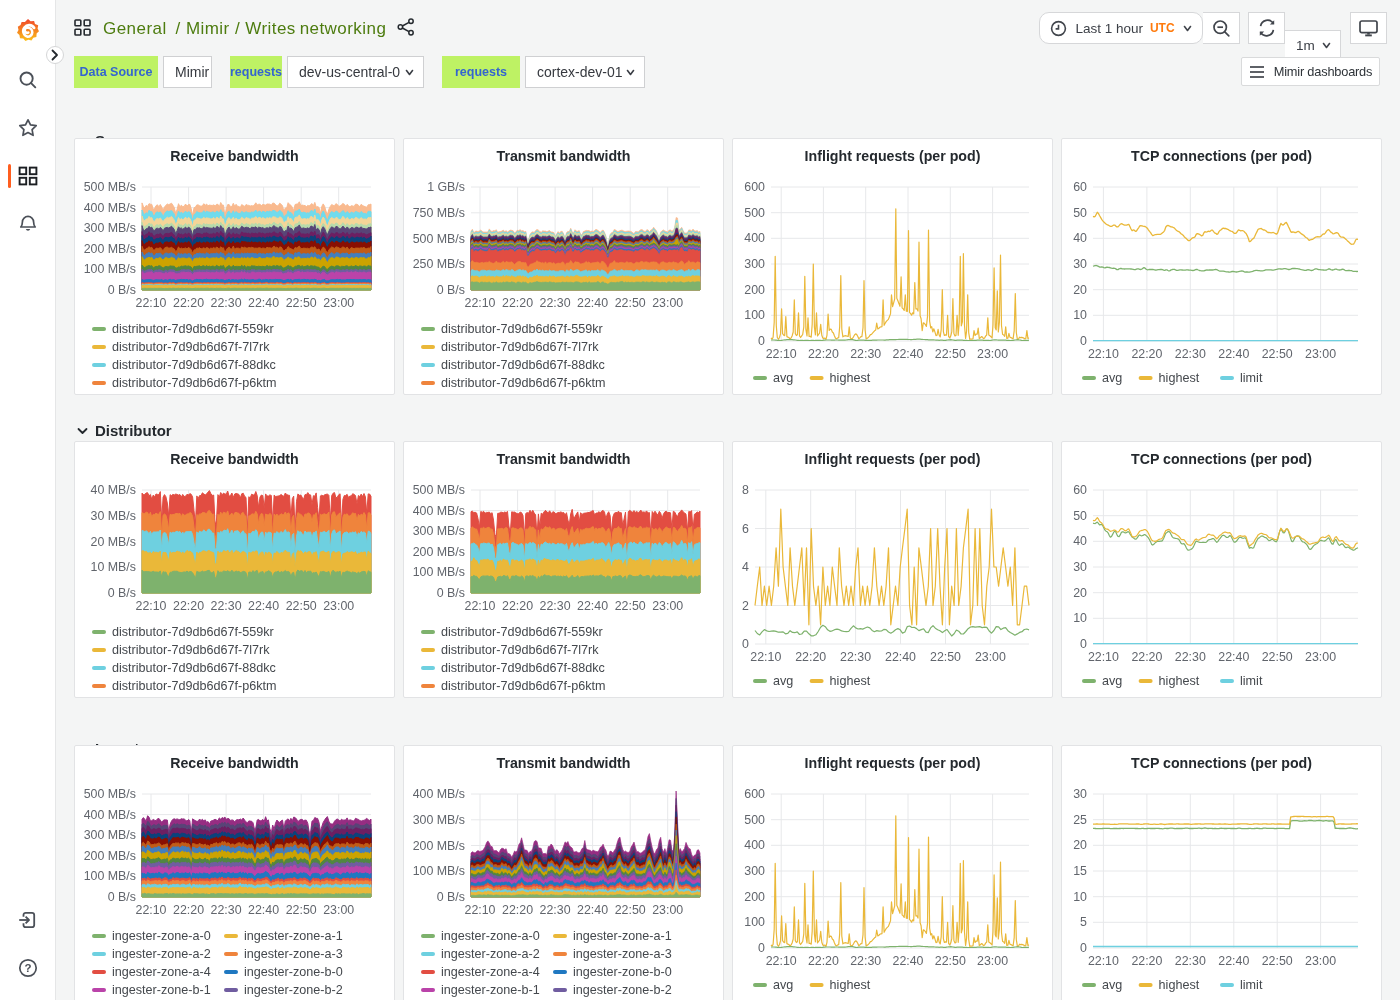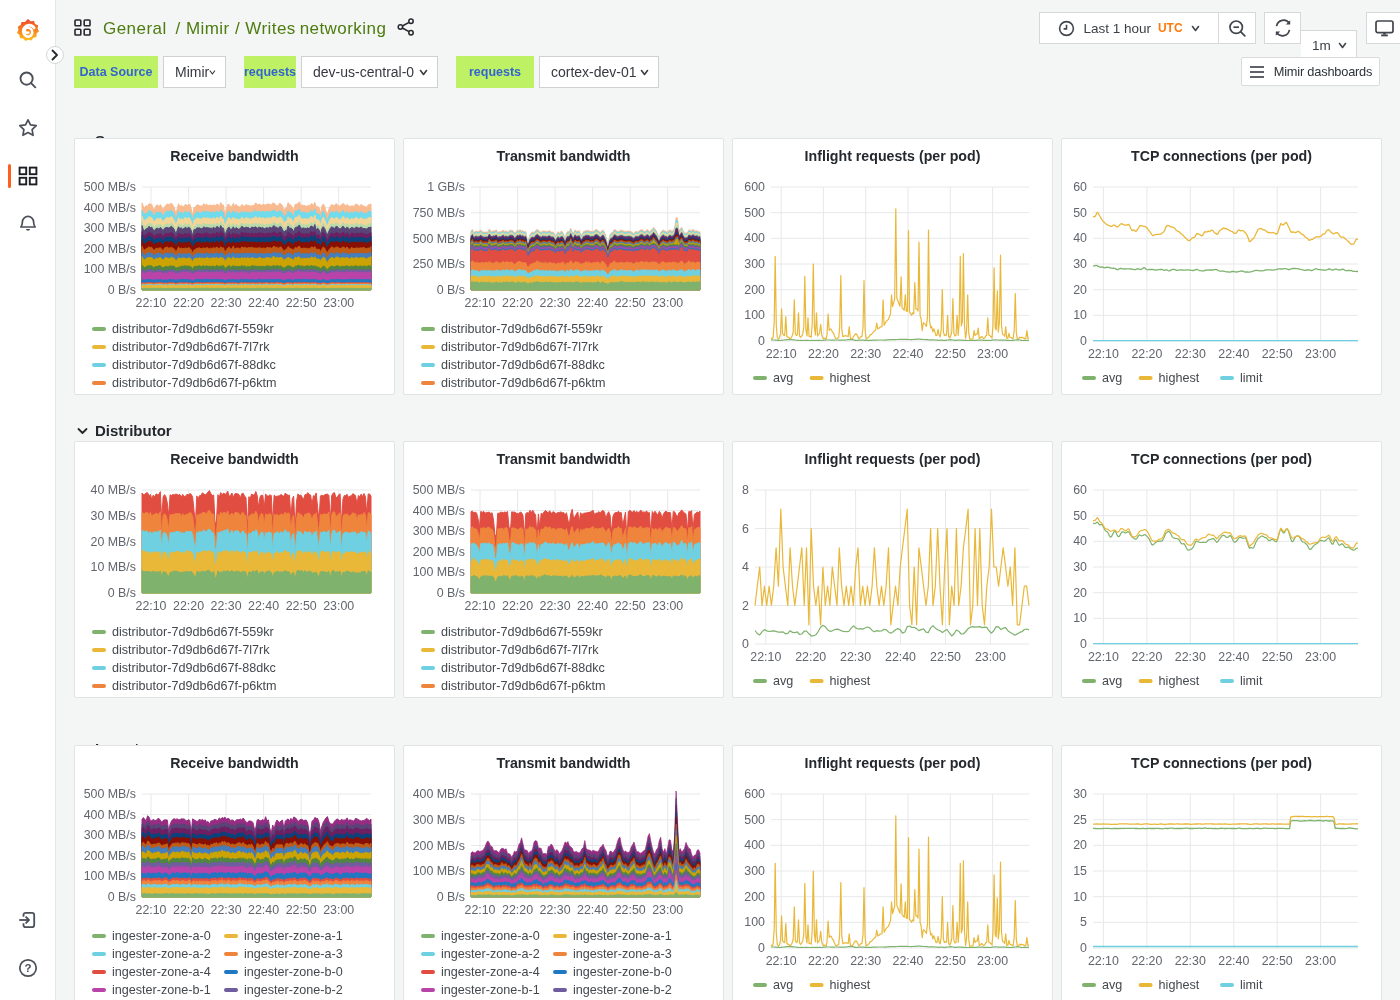--- a/index.html
+++ b/index.html
@@ -87,21 +87,21 @@
         <g fill="none" stroke="#24292e" stroke-width="1.5">
           <circle cx="3.4" cy="9" r="2.2"></circle>
           <circle cx="14" cy="3.2" r="2.2"></circle>
           <circle cx="14" cy="14.8" r="2.2"></circle>
           <line x1="5.4" y1="8" x2="12" y2="4.3"></line>
           <line x1="5.4" y1="10" x2="12" y2="13.7"></line>
         </g>
       </svg></span>
 </div>
 <div class="toolbar">
- <div class="btn" style="width:180px;">
+ <div class="btn" style="width:164px;border-radius:10px;">
       <svg width="17" height="17" viewBox="0 0 17 17" style="">
         <circle cx="8.5" cy="8.5" r="6.9" fill="none" stroke="#41454c" stroke-width="1.6"></circle>
         <path fill="none" stroke="#41454c" stroke-width="1.6" d="M8.5 4.8 V8.9 H5.6"></path>
       </svg>
       <span class="btxt">Last 1 hour</span>
       <span class="utc">UTC</span>
       <svg width="9" height="7" viewBox="0 0 9 7" style="">
         <path fill="none" stroke="#41454c" stroke-width="1.6" stroke-linecap="round" stroke-linejoin="round" d="M1.5 1.5 L4.5 5.5 L7.5 1.5"></path>
       </svg>
     </div>
@@ -133,21 +133,21 @@
  <div class="btn sq">
       <svg width="19" height="17" viewBox="0 0 19 17" style="">
         <rect x="1" y="1" width="17" height="11.6" rx="1.8" fill="none" stroke="#41454c" stroke-width="1.7"></rect>
         <line x1="9.5" y1="12.6" x2="9.5" y2="14.6" stroke="#41454c" stroke-width="2.6"></line>
         <line x1="6.2" y1="15.4" x2="12.8" y2="15.4" stroke="#41454c" stroke-width="1.9"></line>
       </svg>
     </div>
 </div>
 <div class="varrow">
  <div class="vlabel" style="width:84px;">Data Source</div>
-    <div class="vval" style="width:63px;">Mimir <svg width="9" height="7" viewBox="0 0 9 7" style="">
+    <div class="vval" style="width:49px;">Mimir <svg width="9" height="7" viewBox="0 0 9 7" style="">
         <path fill="none" stroke="#3a3e45" stroke-width="1.6" stroke-linecap="round" stroke-linejoin="round" d="M1.5 1.5 L4.5 5.5 L7.5 1.5"></path>
       </svg></div>
  <div class="vspace"></div>
  <div class="vlabel" style="width:52px;">requests</div>
     <div class="vval" style="width:137px;">dev-us-central-0 <svg width="9" height="7" viewBox="0 0 9 7" style="">
         <path fill="none" stroke="#3a3e45" stroke-width="1.6" stroke-linecap="round" stroke-linejoin="round" d="M1.5 1.5 L4.5 5.5 L7.5 1.5"></path>
       </svg></div>
  <div class="vspace"></div>
  <div class="vlabel" style="width:78px;">requests</div>
     <div class="vval" style="width:120px;">cortex-dev-01 <svg width="9" height="7" viewBox="0 0 9 7" style="">

